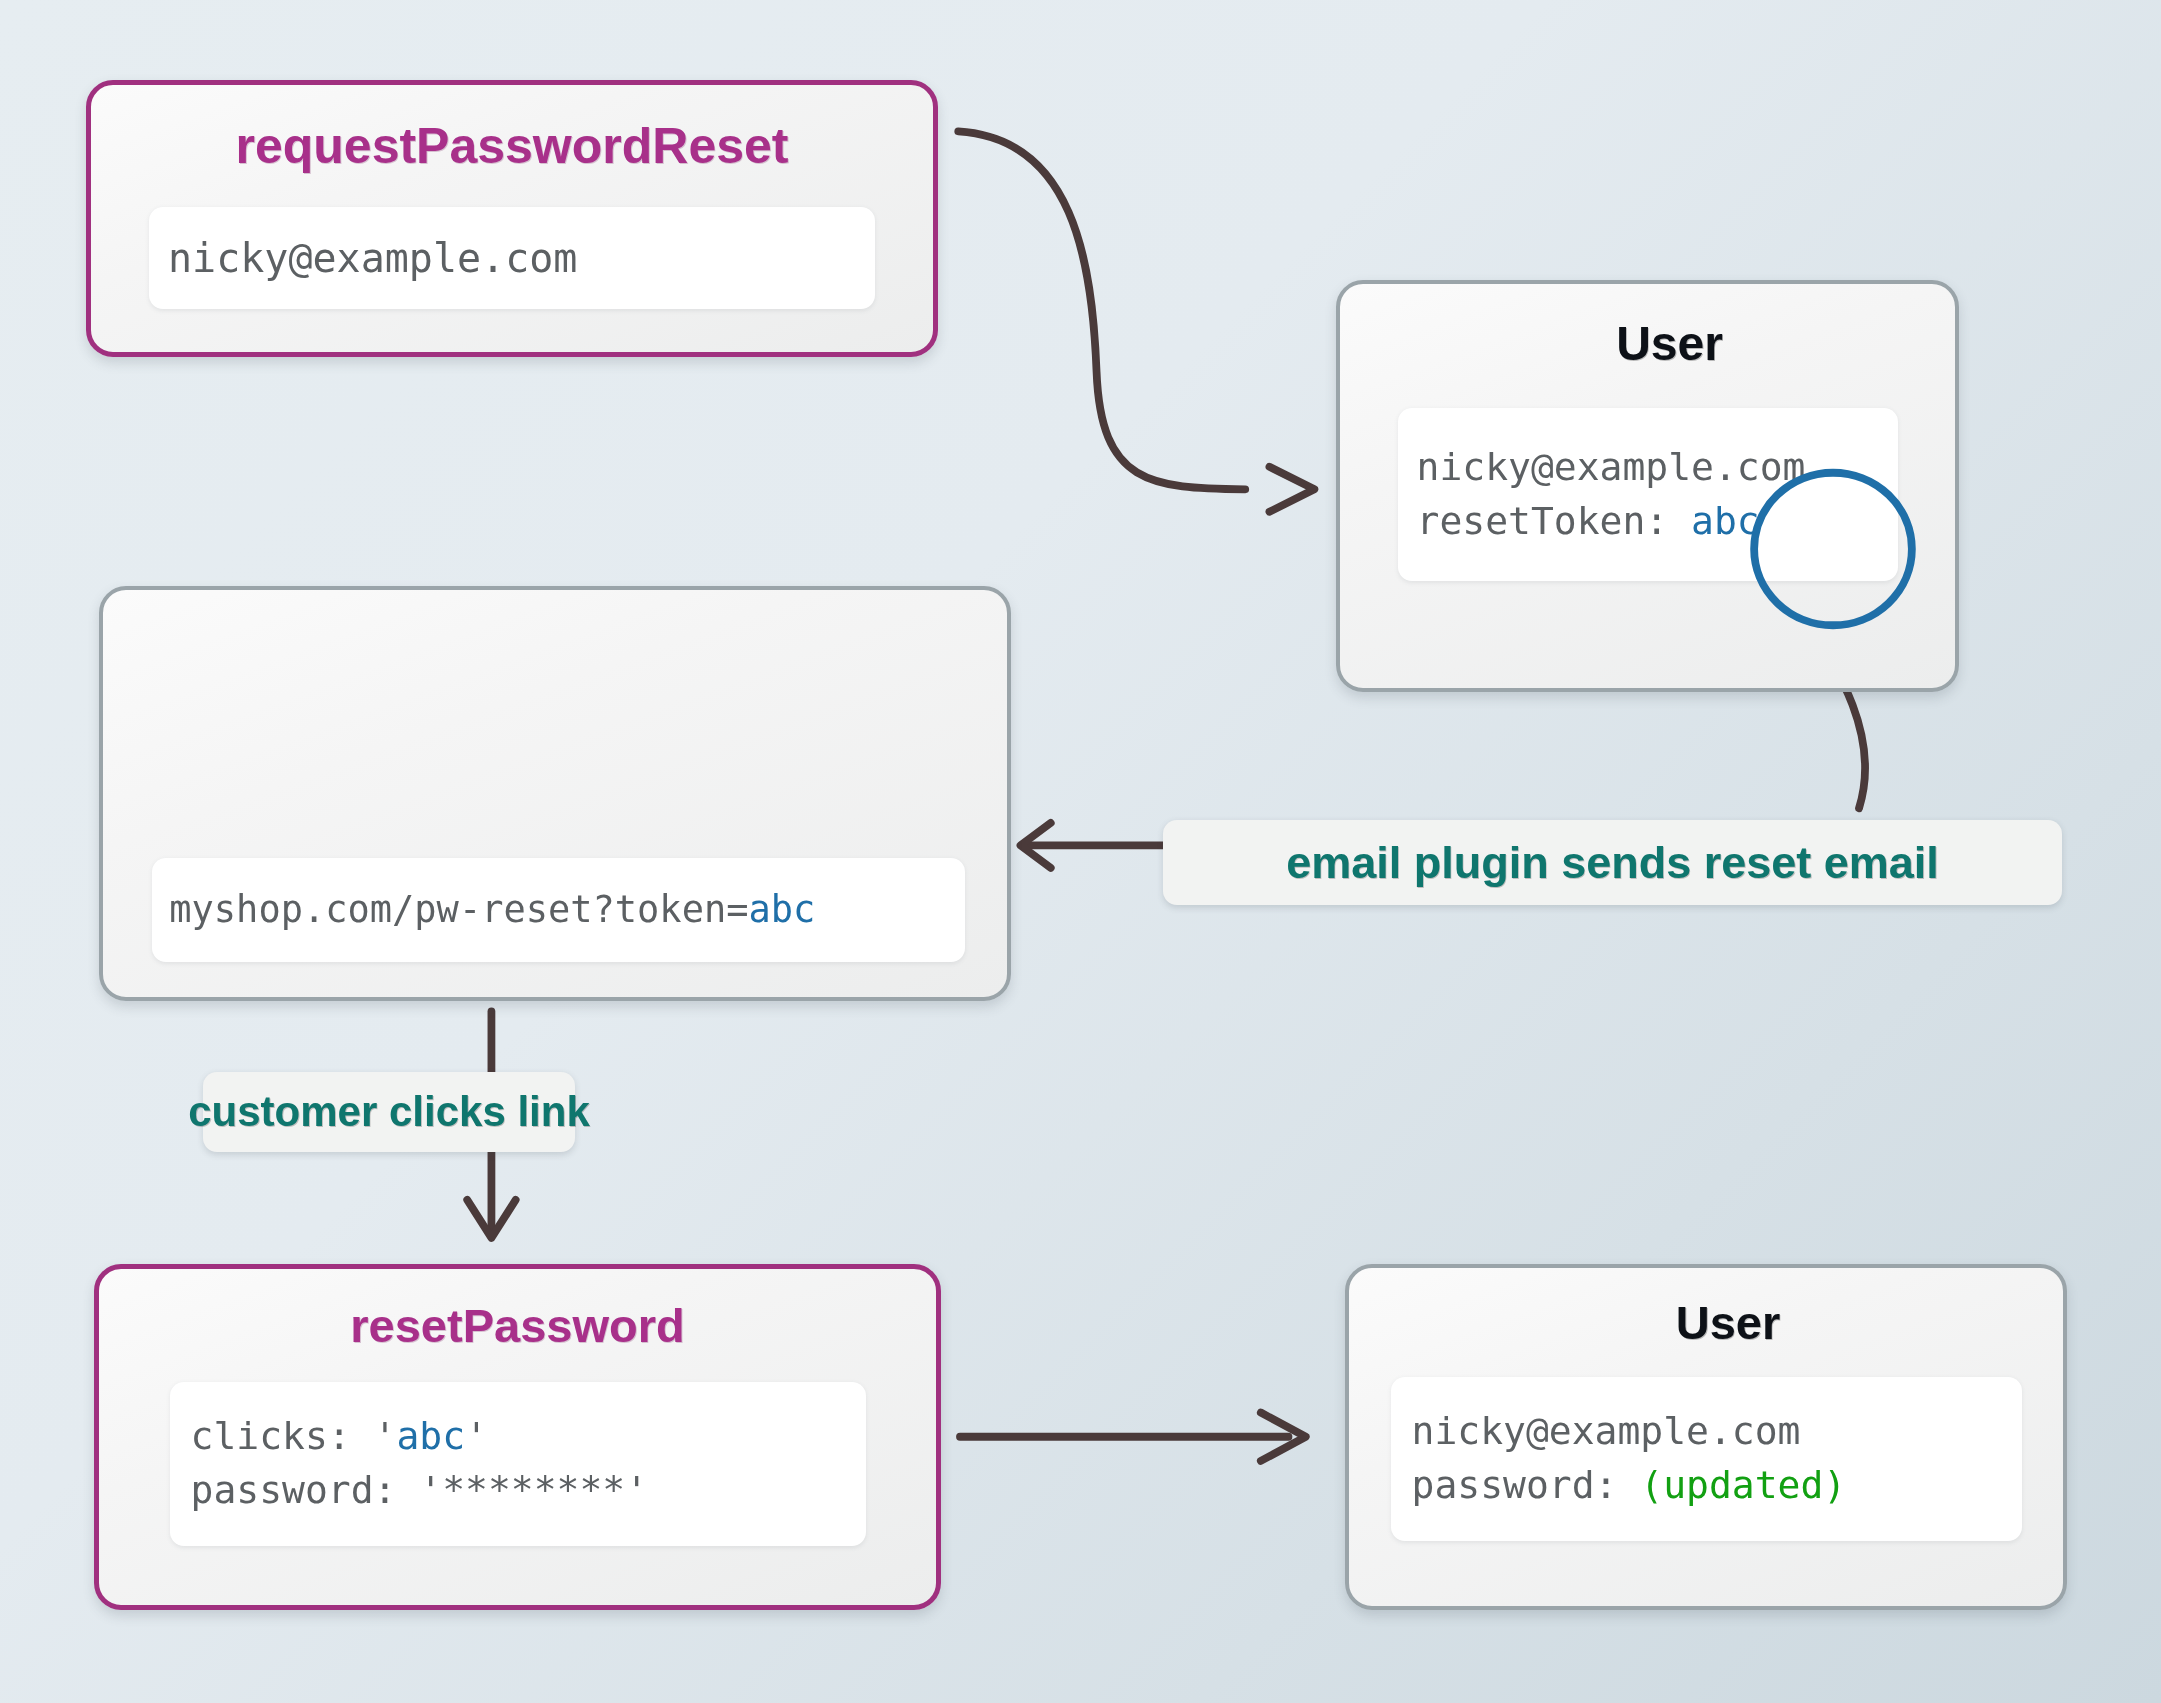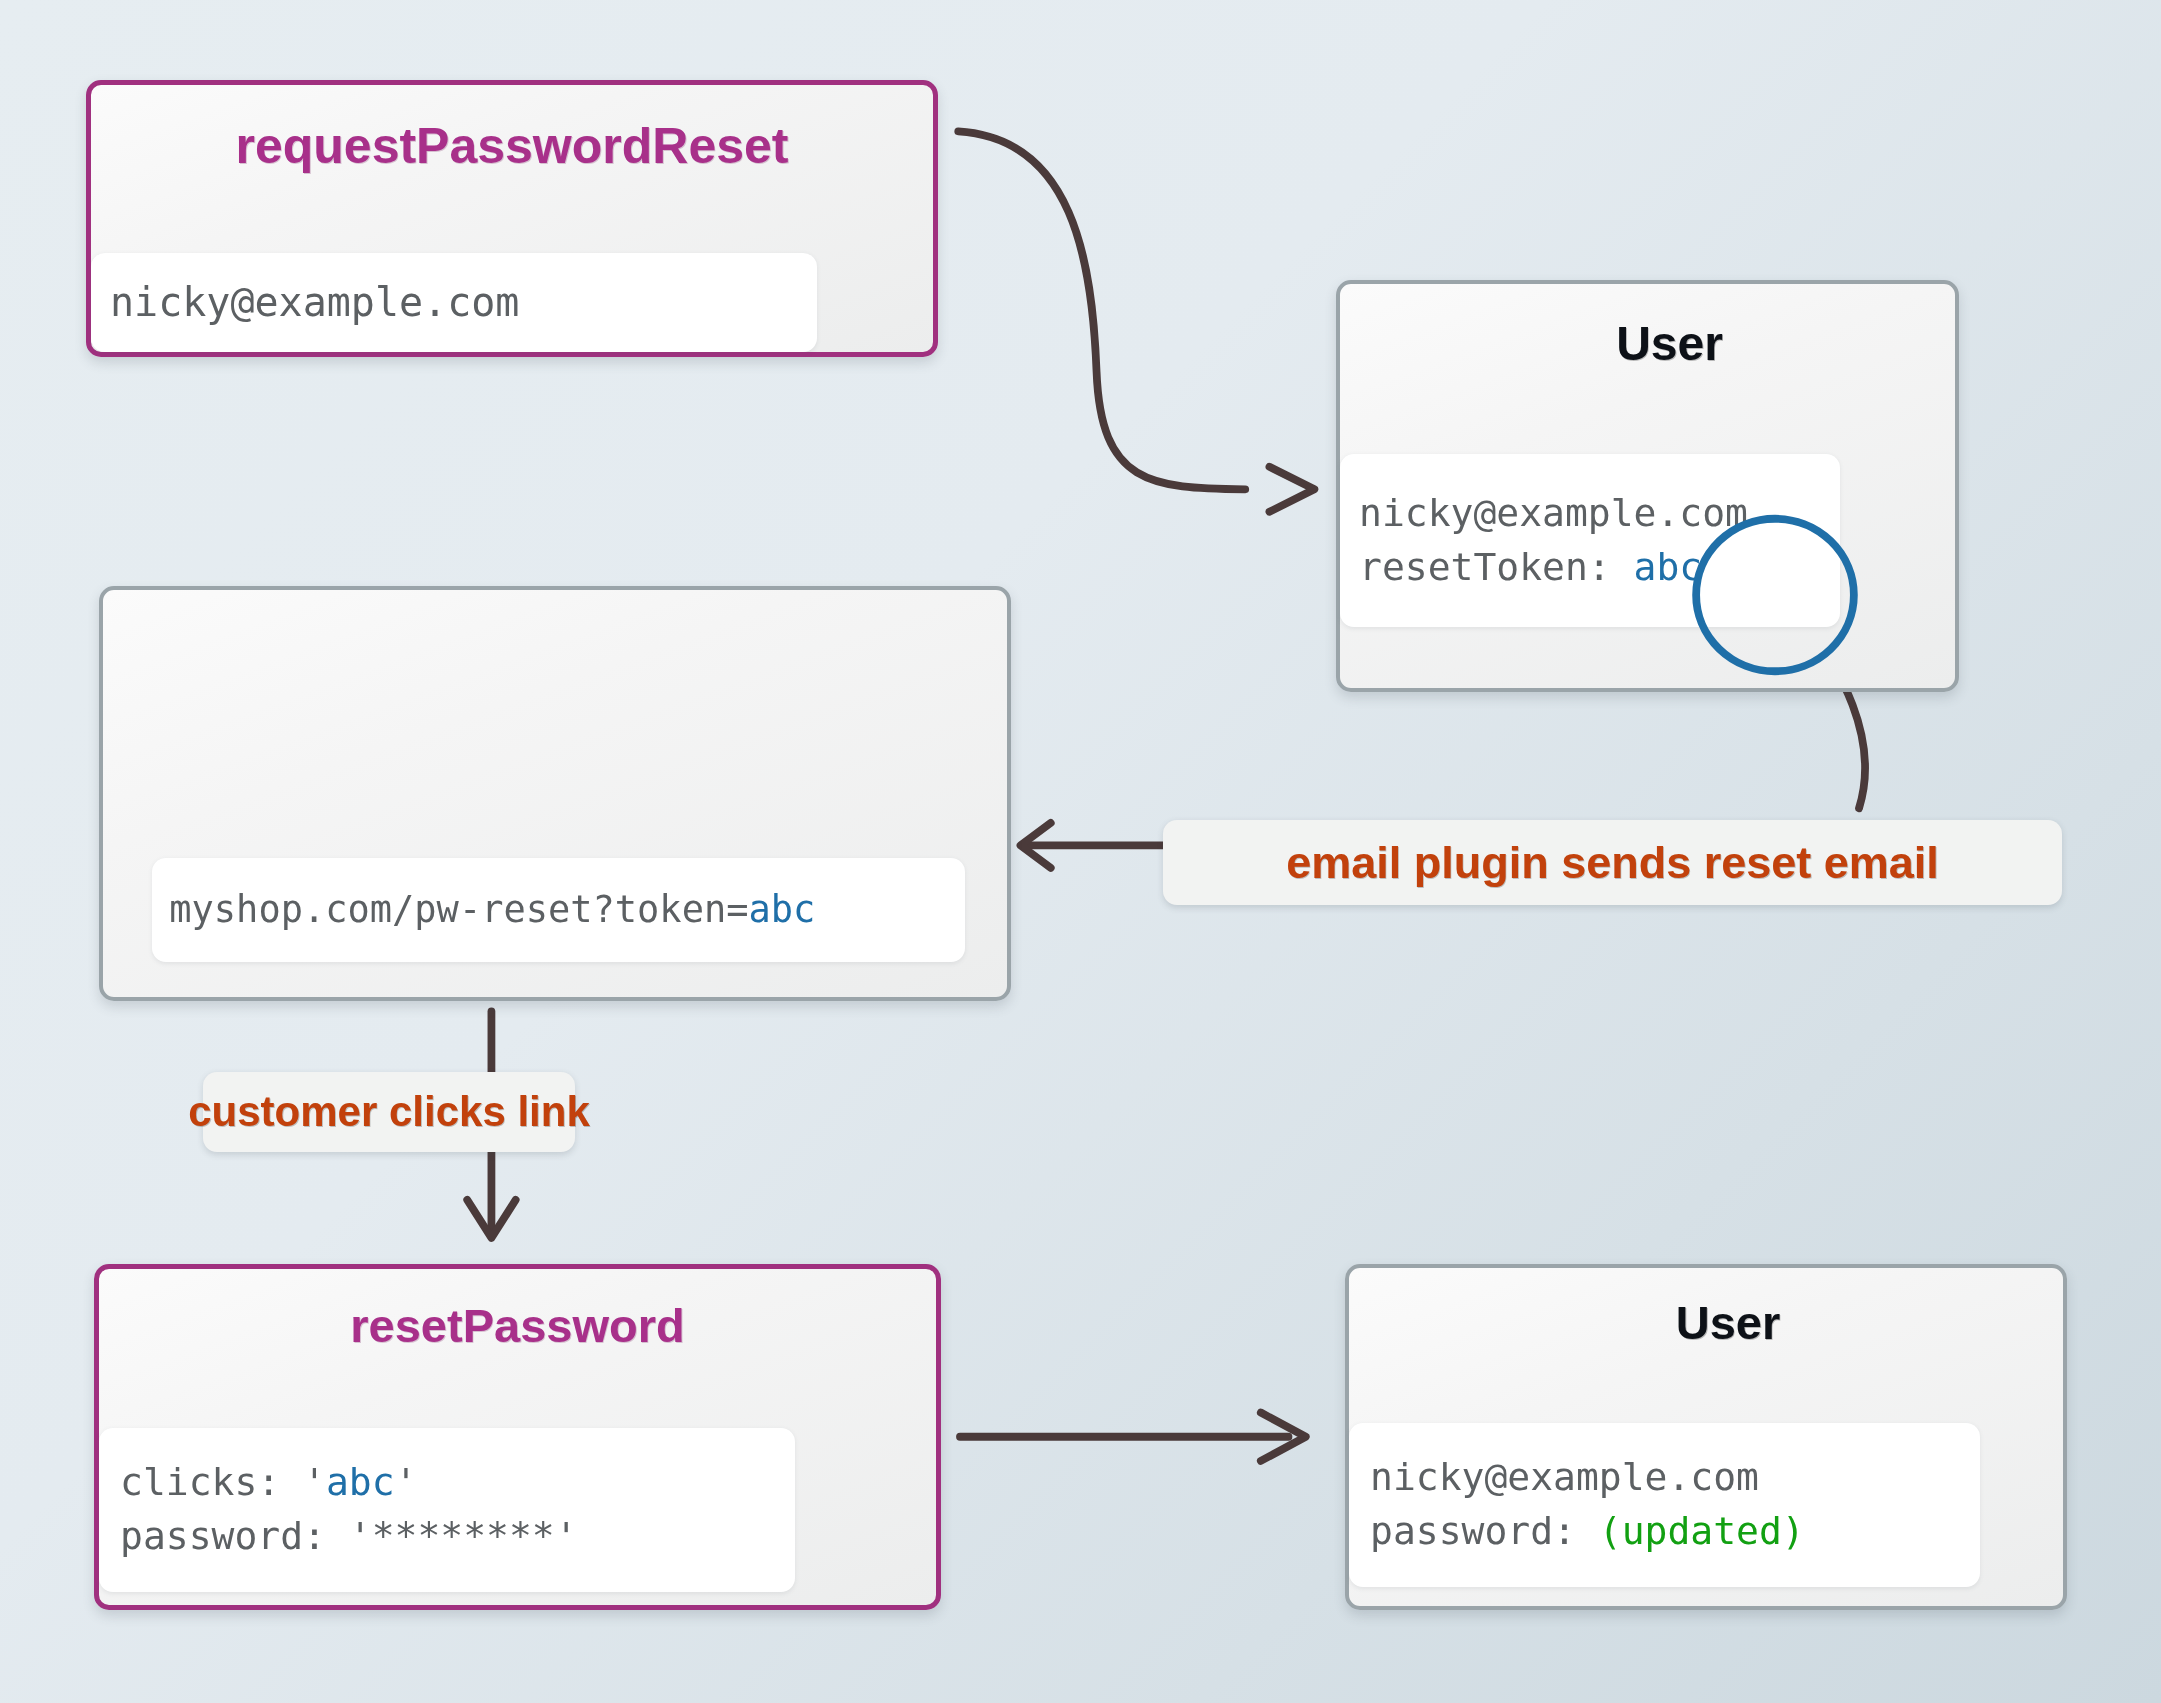--- a/index.html
+++ b/index.html
@@ -16,26 +16,26 @@
   #stage {
     position: relative;
     width: 2162px;
     height: 1703px;
   }
 
   
   .card {
     position: absolute;
     box-sizing: border-box;
-    border-radius: 15px;
+    border-radius: 27px;
     background: linear-gradient(160deg, #fbfbfb 0%, #f5f5f5 35%, #eceded 100%);
     box-shadow: 0 5.2px 12px rgba(60,70,85,0.17);
     display: flex;
     flex-direction: column;
-    gap: 46px;
+    align-items: center;
   }
   .card.accent {
     border: 5.2px solid #a0307f;
   }
   .card.neutral {
     border: 4.3px solid #9aa4a9;
   }
 
   .card-title {
     font-weight: bold;
@@ -121,21 +121,21 @@
     width: 631px; height: 164px; margin-top: 31px;
     font-size: 38px; padding: 0 21px;
   }
 
   
   .edge-label {
     position: absolute;
     box-sizing: border-box;
     background: #f2f3f2;
     border-radius: 14px;
-    color: #c2410c;
+    color: #0f766e;
     font-weight: bold;
     display: flex;
     align-items: center;
     justify-content: center;
     text-shadow: 0.9px 0.9px 0 rgba(0,0,0,0.22);
     box-shadow: 0 2.6px 6px rgba(60,70,85,0.17);
     white-space: nowrap;
   }
   #label-email-plugin {
     left: 1163px; top: 820px; width: 899px; height: 85px; font-size: 45px;

